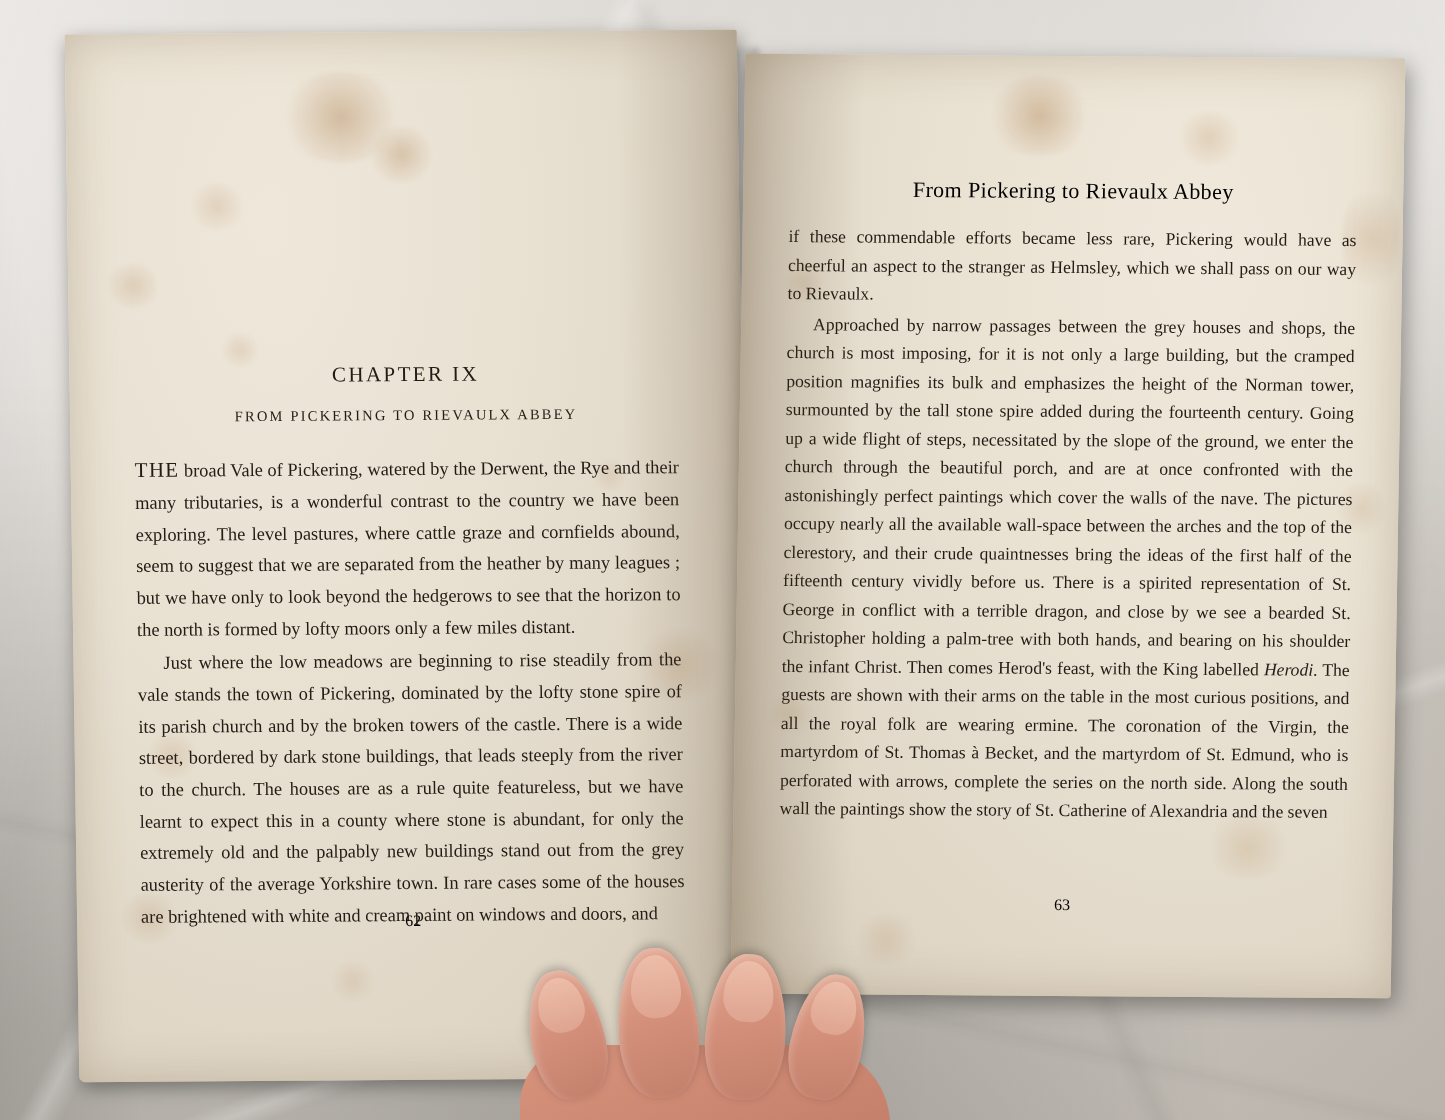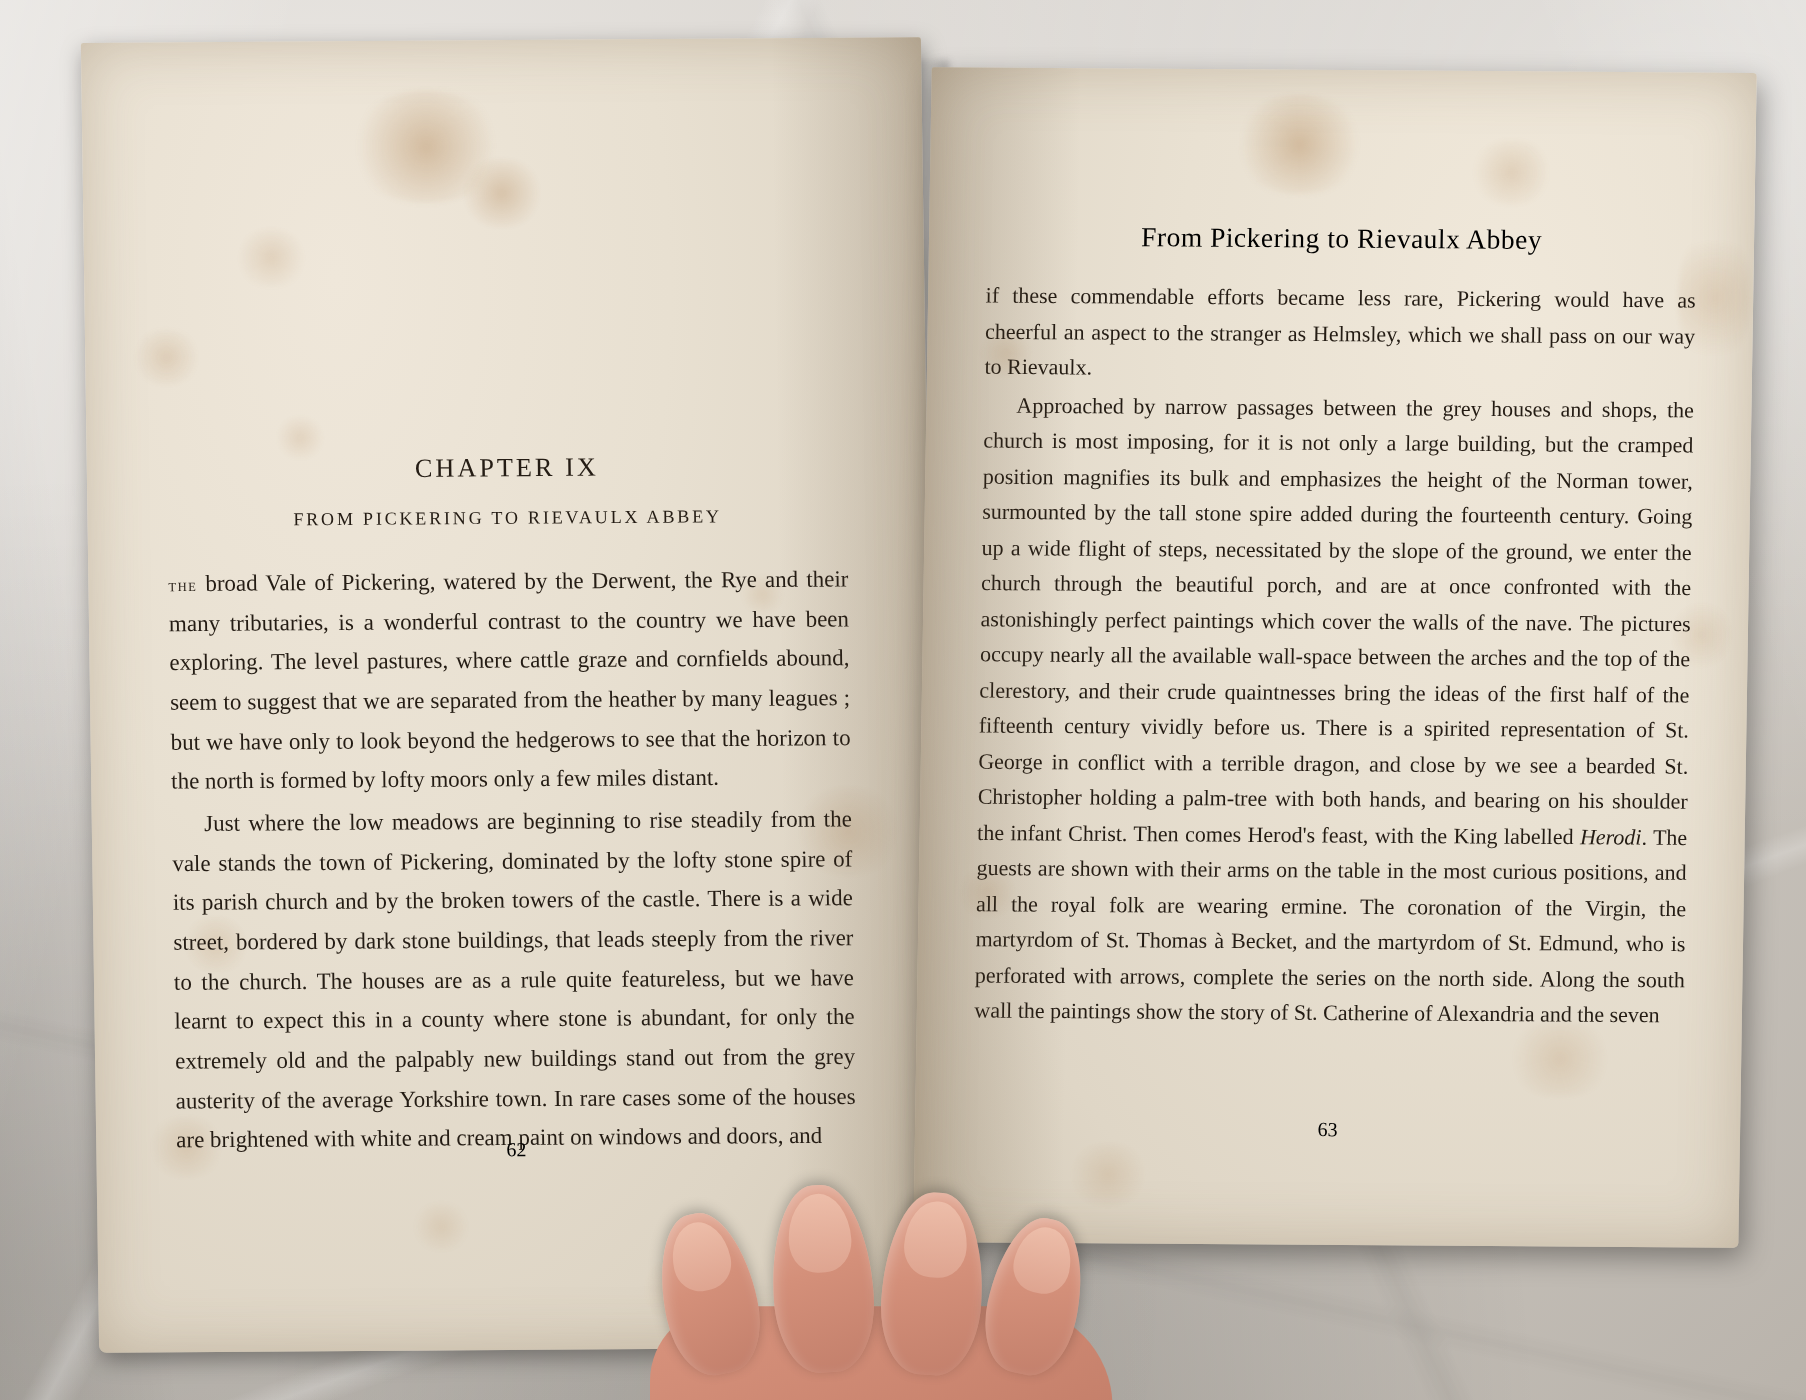--- a/index.html
+++ b/index.html
@@ -144,21 +144,21 @@
     margin-bottom: 26px;
   }
   p.body {
     font-size: 18.4px;
     line-height: 1.72;
     margin: 0 0 2px 0;
     text-align: justify;
     text-indent: 26px;
   }
   p.body.first { text-indent: 0; }
-  .smallcaps { font-size: 10px; letter-spacing: 1.2px; }
+  .smallcaps { font-size: 21px; letter-spacing: 1.2px; }
   .folio {
     position: absolute;
     width: 100%;
     text-align: center;
     font-size: 16px;
   }
   #folio-left { left: 0; top: 880px; }
 
   
   #right-header {

